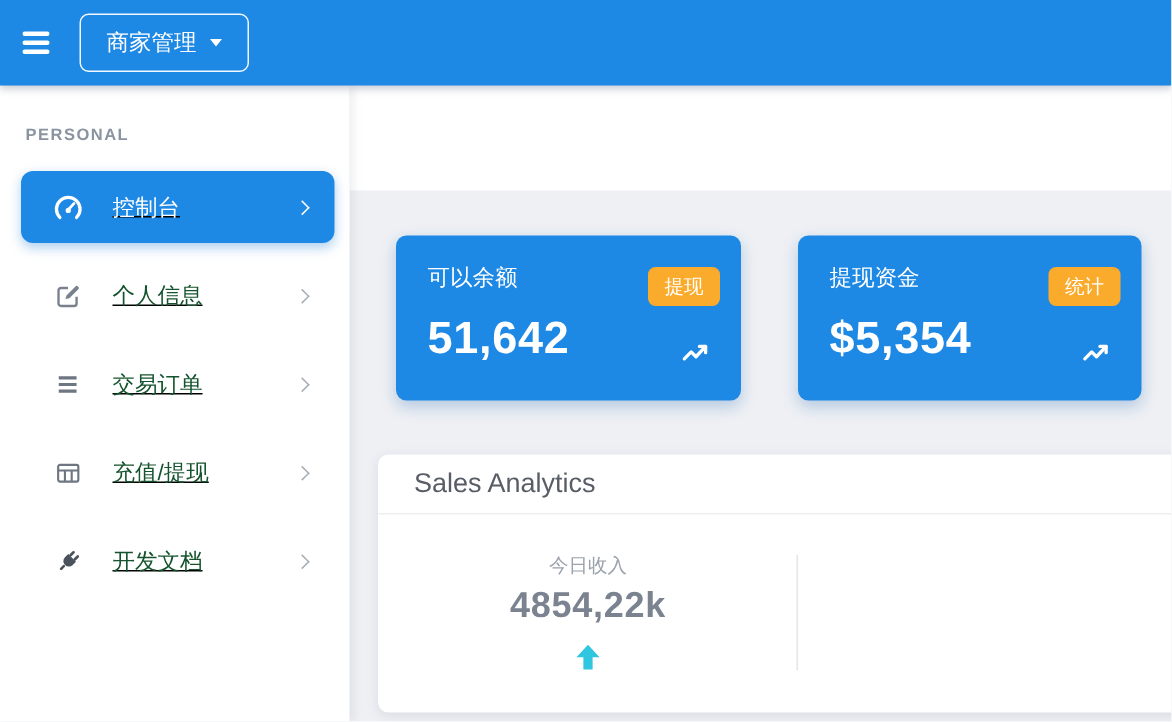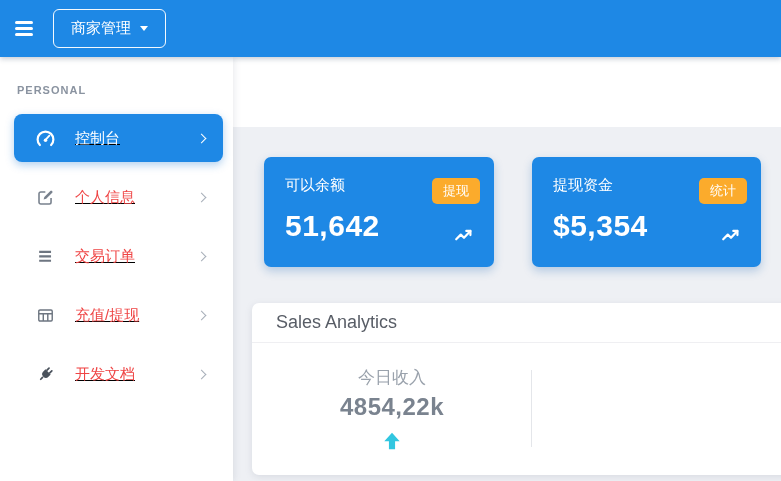--- a/index.html
+++ b/index.html
@@ -28,21 +28,21 @@
     font-family:inherit;}
   .caret-down{width:0;height:0;border-left:4.5px solid transparent;border-right:4.5px solid transparent;
     border-top:5px solid #fff;display:inline-block;}
 
   
   .sidebar{position:absolute;top:57px;left:0;width:233px;height:424px;background:#fff;
     box-shadow:2px 0 6px rgba(100,110,130,.12);z-index:20;}
   .section-label{margin:27px 0 0 17px;font-size:11px;font-weight:700;letter-spacing:1px;color:#8a93a0;}
   .menu{margin-top:18px;text-decoration:underline;}
   .menu-item{height:48px;margin:0 10px 11px 14px;display:flex;align-items:center;
-    padding:0 14px 0 21px;border-radius:8px;color:#ef4444;font-size:15px;cursor:pointer;}
+    padding:0 14px 0 21px;border-radius:8px;color:#14532d;font-size:15px;cursor:pointer;}
   .menu-item .mi-icon{width:21px;height:21px;display:flex;align-items:center;justify-content:center;margin-right:19px;}
   .menu-item .mi-label{flex:1;}
   .chev{width:7px;height:7px;border-top:1.6px solid #a6aeb8;border-right:1.6px solid #a6aeb8;
     transform:rotate(45deg);margin-right:4px;}
   .menu-item.active{background:var(--primary);color:#fff;box-shadow:0 3px 8px rgba(30,120,210,.35);}
   .menu-item.active .chev{border-color:#fff;}
 
   
   .white-band{position:absolute;top:57px;left:233px;width:548px;height:70px;background:#fff;}
 
@@ -56,21 +56,21 @@
   .stat-value{margin-top:14px;font-size:30px;font-weight:600;letter-spacing:.5px;}
   .trend{position:absolute;right:19px;bottom:20px;width:22px;height:22px;}
 
   .sales-card{position:absolute;top:303px;left:252px;width:560px;height:172px;background:#fff;
     border-radius:7px;box-shadow:0 2px 7px rgba(120,130,150,.18);z-index:5;}
   .sales-header{height:40px;display:flex;align-items:center;padding:0 24px;font-size:18px;color:#585d66;
     border-bottom:1px solid #efeff2;}
   .sales-body{display:flex;height:131px;}
   .sales-col{width:516px;display:flex;flex-direction:column;align-items:center;justify-content:center;position:relative;}
   .sales-col .divider{position:absolute;right:0;top:27px;height:77px;width:1px;background:#e4e6ea;}
-  .sales-label{font-size:17px;color:#9aa2ac;}
+  .sales-label{font-size:13px;color:#9aa2ac;}
   .sales-value{margin-top:4px;font-size:24px;font-weight:600;color:#7a838f;letter-spacing:.5px;}
   .sales-arrow{margin-top:9px;width:22px;height:22px;}
 
   svg{display:block;}
 </style>
 </head>
 <body>
 
 <div class="app">
 

